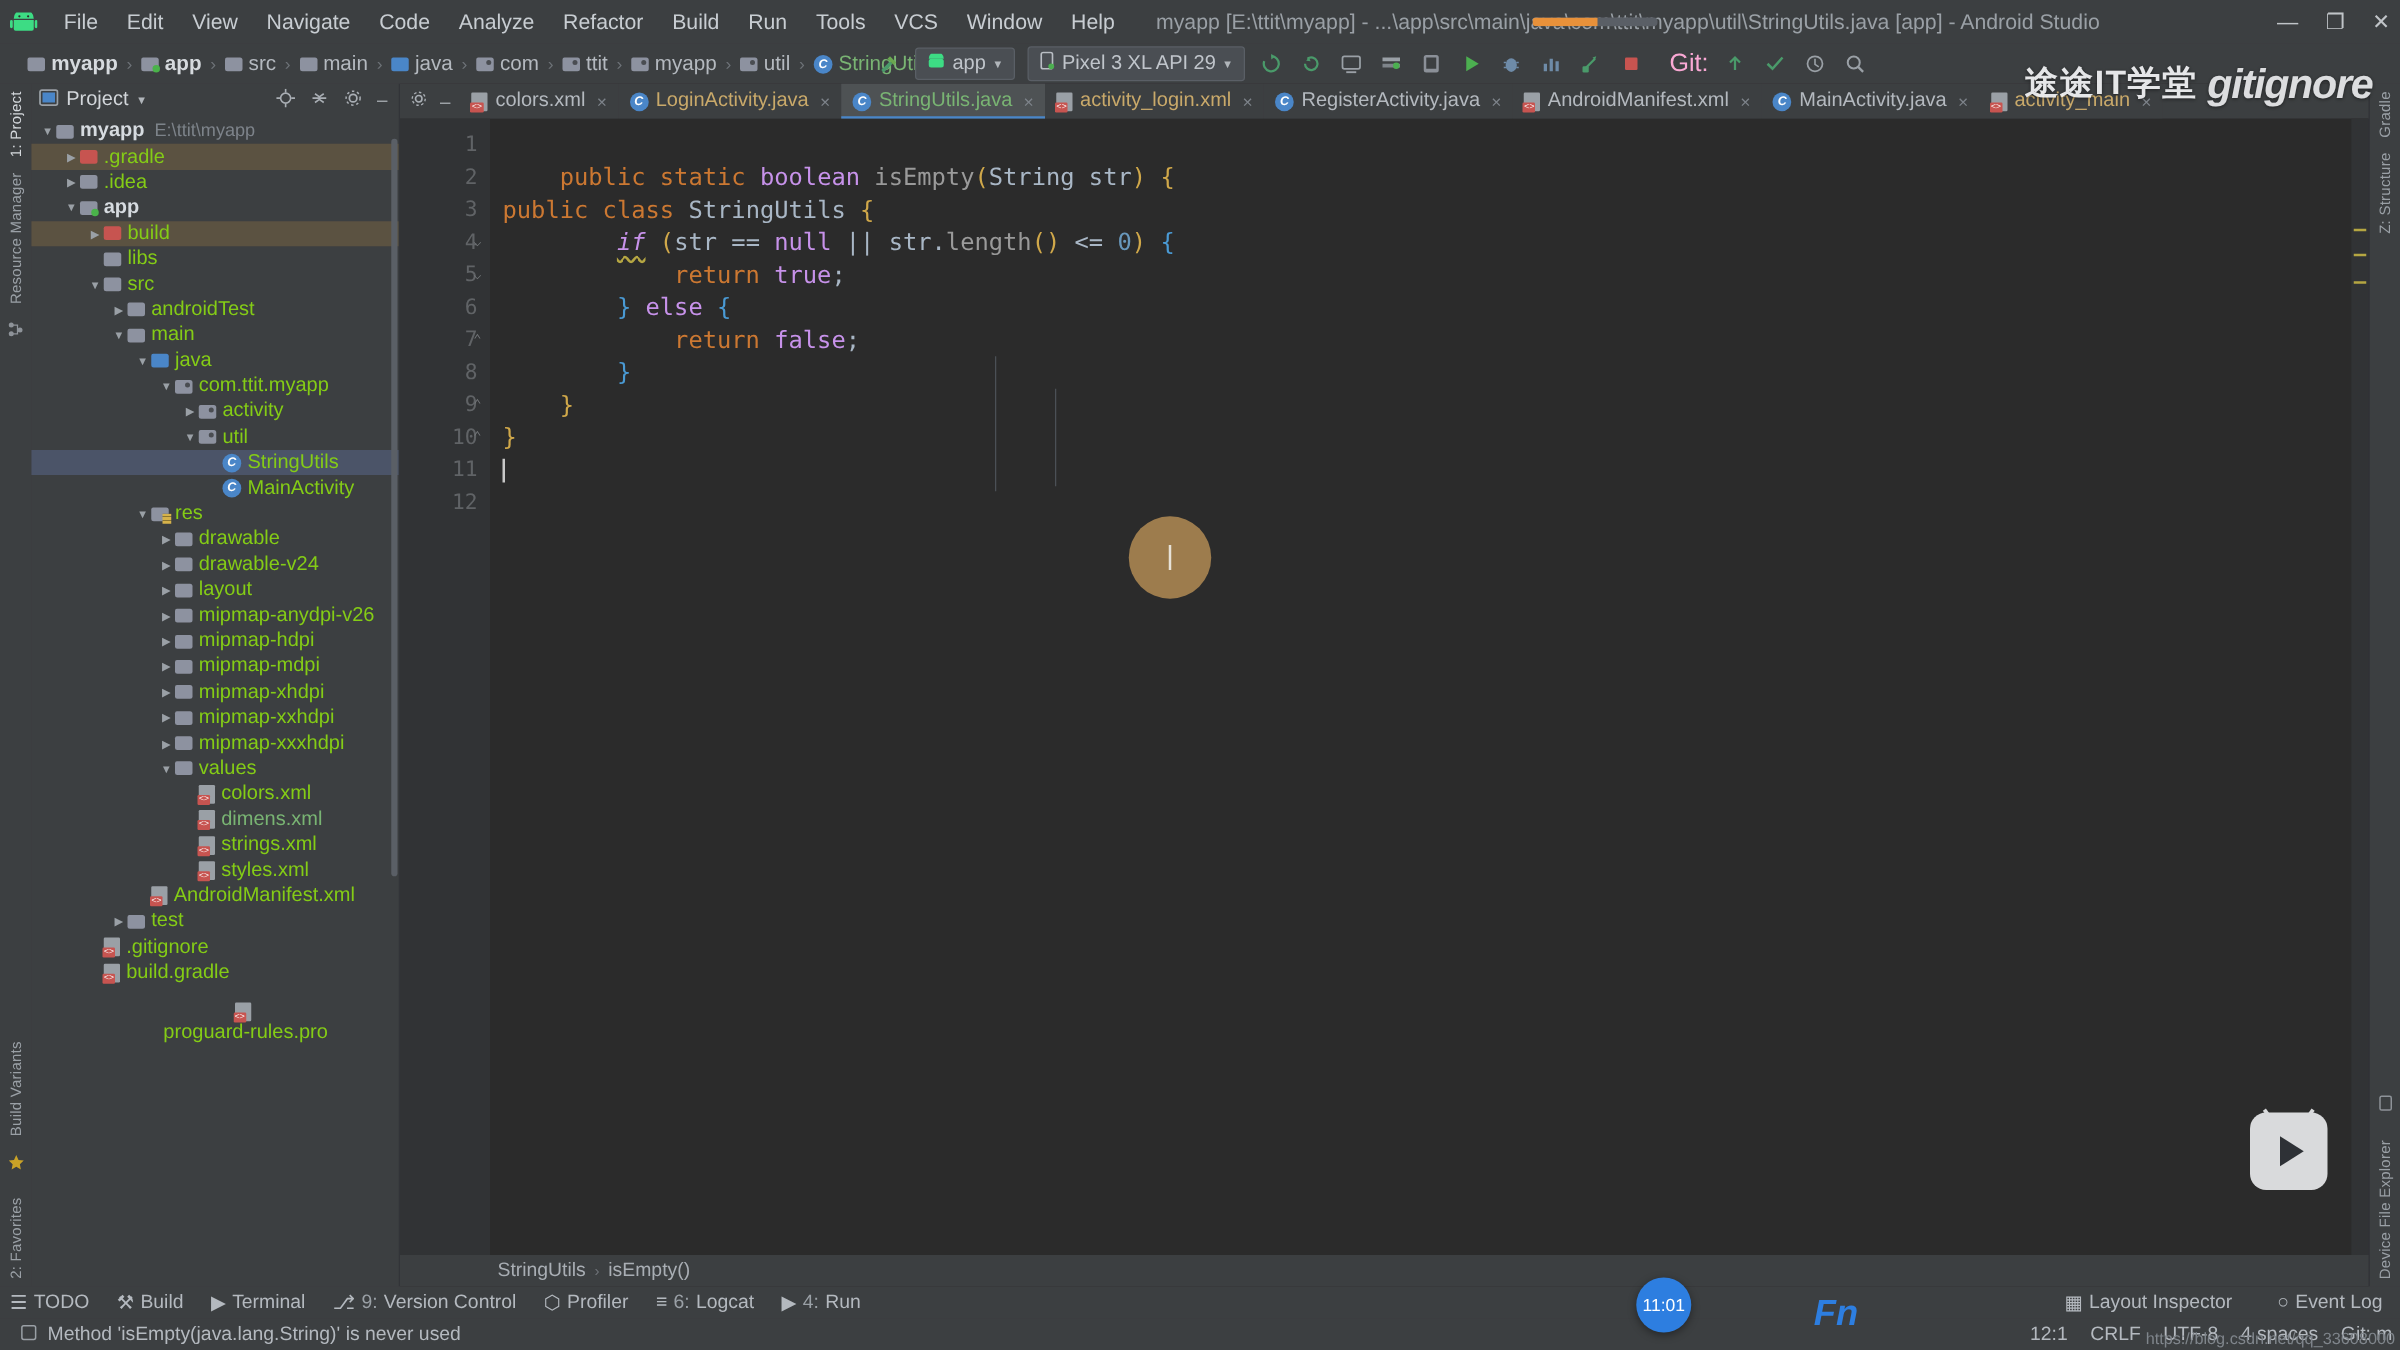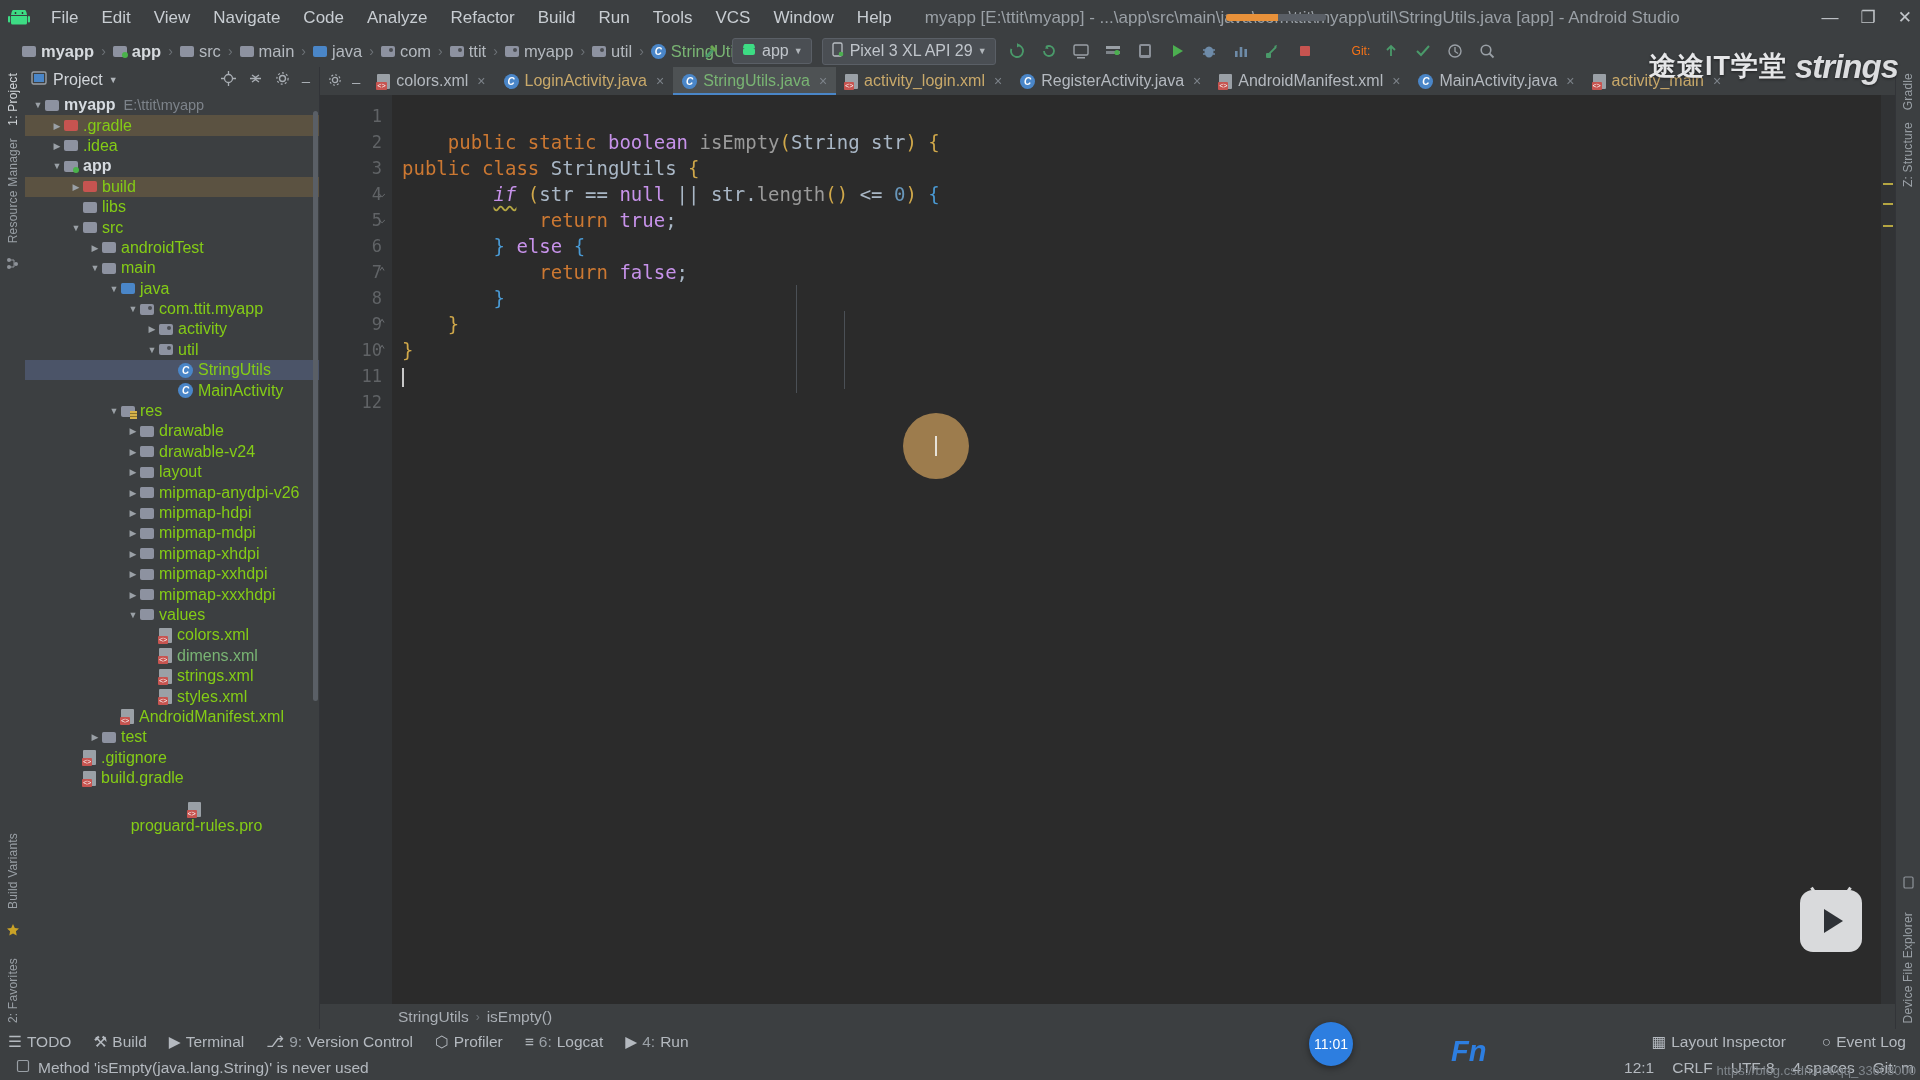--- a/index.html
+++ b/index.html
@@ -50,21 +50,21 @@
              display:inline-flex; align-items:center; justify-content:center; font-weight:bold;}
   .xml-ico { width:13px; height:15px; background:#9aa0a6; position:relative; display:inline-block; border-radius:1px;}
   .xml-ico::after { content:'<>'; position:absolute; left:-1px; bottom:-1px; font-size:7px; background:#c75450; color:#fff;
       padding:0 1px; border-radius:1px; line-height:8px; }
 
   .tb-right { position:absolute; left:700px; top:0; height:32px; display:flex; align-items:center; gap:10px; }
   .tb-btn { display:flex; align-items:center; gap:5px; padding:3px 8px; border-radius:3px; color:#c0c5cb; font-size:16px; white-space:nowrap;}
   .tb-btn.framed { background:#4a4e53; border:1px solid #5a5f66; }
   .caret { font-size:9px; color:#b0b5ba; }
   .tool-ico { width:22px; height:22px; display:inline-flex; align-items:center; justify-content:center; border-radius:3px;}
-  .git-label { color:#f97316; margin-left:26px; font-size:12px; }
+  .git-label { color:#f9a8d4; margin-left:10px; font-size:20px; }
 
   
   .bodyrow { flex:1 1 auto; display:flex; min-height:0; position:relative; }
 
   
   .leftrail, .rightrail {
     width:25px; background:#3c3f41; display:flex; flex-direction:column;
     align-items:center; flex:0 0 25px; position:relative; color:#9aa0a6; font-size:12px;
   }
   .vtext { writing-mode:vertical-rl; transform:rotate(180deg); white-space:nowrap; padding:6px 0; letter-spacing:.2px; }
@@ -898,21 +898,21 @@
       <span>12:1</span>
       <span>CRLF</span>
       <span>UTF-8</span>
       <span>4 spaces</span>
       <span>Git: m</span>
     </div>
   </div>
 
   <div class="wm-bili">
     <span class="wm-cn">途途IT学堂</span>
-    <span class="wm-en">strings</span>
+    <span class="wm-en">gitignore</span>
   </div>
   <div class="wm-play">
       <i></i>
     </div>
   <div class="clock-bubble">11:01</div>
   <div class="fn-badge">Fn</div>
   <div class="csdn">https://blog.csdn.net/qq_33608000</div>
 </div>
 
 </body></html>

